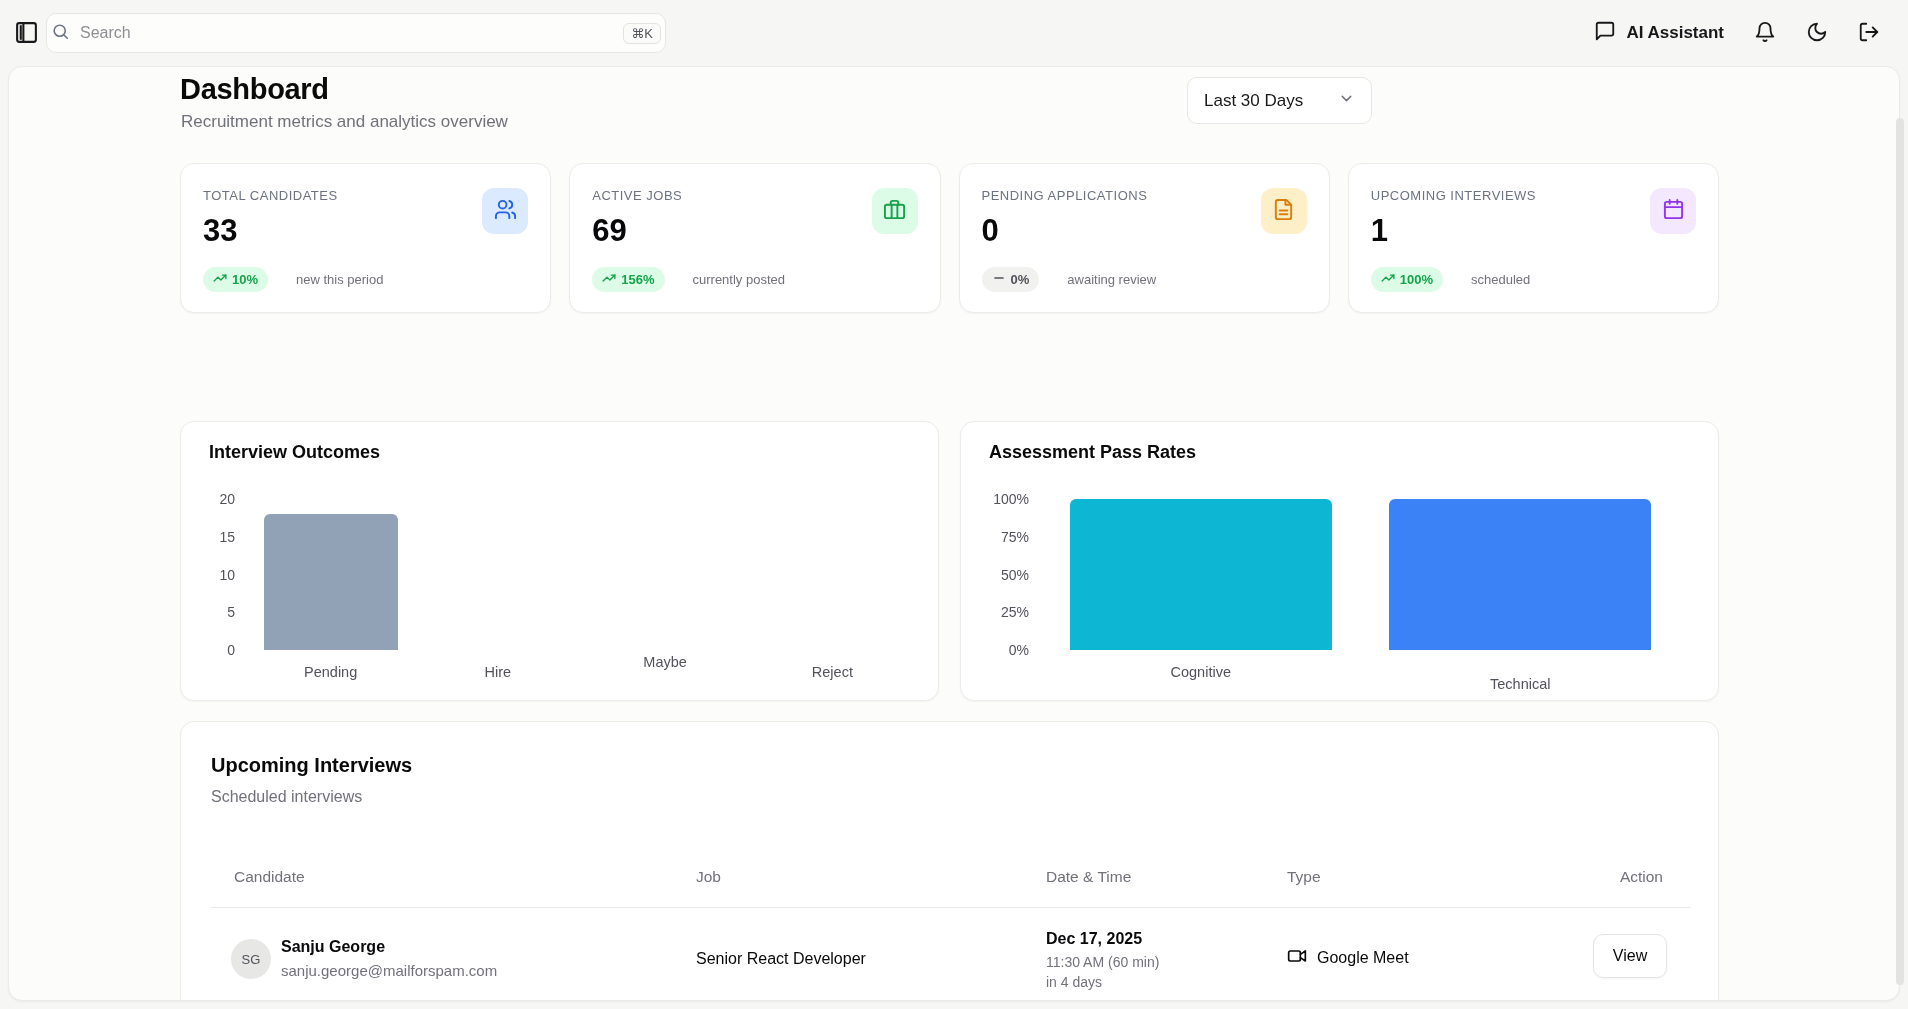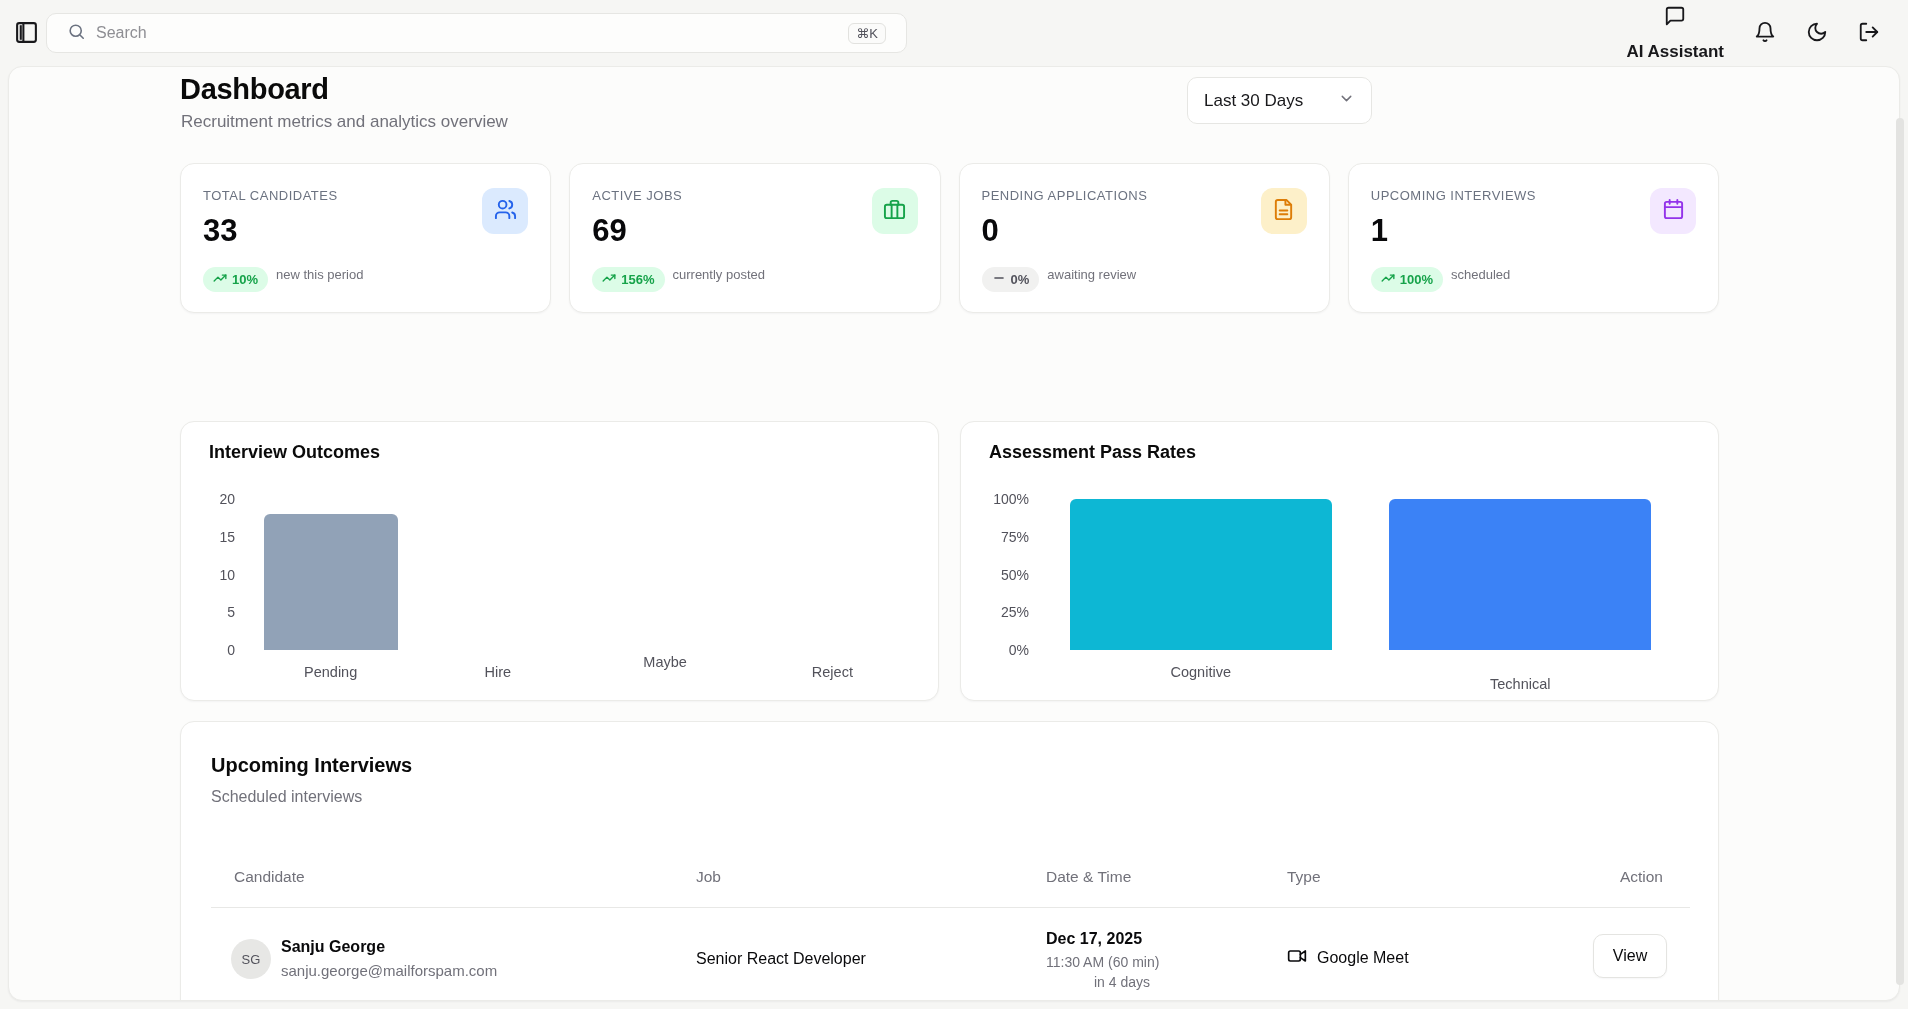--- a/index.html
+++ b/index.html
@@ -3,43 +3,43 @@
 <meta charset="utf-8">
 <style>
   * { margin:0; padding:0; box-sizing:border-box; }
   html,body { width:1908px; height:1009px; overflow:hidden; }
   body { background:#f6f6f4; font-family:"Liberation Sans","DejaVu Sans",sans-serif; color:#18181b; position:relative; }
   .abs { position:absolute; }
 
   
   .topbar { position:absolute; left:0; top:0; width:1908px; height:66px; }
   .icon-btn { display:flex; align-items:center; justify-content:center; background:none; border:none; cursor:pointer; color:#18181b; }
-  .search-wrap { position:absolute; left:46px; top:13px; width:861px; height:40px; background:#fdfdfc; border:1px solid #e6e6e3; border-radius:10px; display:flex; align-items:center; padding:0 20px; }
+  .search-wrap { position:absolute; left:46px; top:13px; width:620px; height:40px; background:#fdfdfc; border:1px solid #e6e6e3; border-radius:10px; display:flex; align-items:center; padding:0 4px; }
   .search-wrap svg { color:#6b7280; flex:0 0 auto; }
   .search-input { flex:1; border:none; outline:none; background:transparent; font-size:16px; margin-left:10px; color:#18181b; font-family:inherit; }
   .search-input::placeholder { color:#8e8e93; }
   .kbd { border:1px solid #e2e2df; background:#fbfbfa; border-radius:6px; font-size:13px; color:#52525b; padding:3px 7px; line-height:1; }
   .top-right { position:absolute; right:28px; top:0; height:66px; display:flex; align-items:center; gap:30px; }
-  .ai-btn { display:flex; align-items:center; gap:10px; font-size:17px; font-weight:600; background:none; border:none; cursor:pointer; color:#18181b; font-family:inherit;flex-direction:column; }
+  .ai-btn { display:flex; align-items:center; gap:10px; font-size:17px; font-weight:600; background:none; border:none; cursor:pointer; color:#18181b; font-family:inherit; }
 
   
   .panel { position:absolute; left:8px; top:66px; width:1892px; height:935px; background:#fcfcfb; border:1px solid #ebebe8; border-radius:14px; overflow:hidden; box-shadow:0 1px 2px rgba(16,24,40,.05); }
 
   .page-title { position:absolute; left:171px; top:6px; font-size:29px; font-weight:700; letter-spacing:-.3px; color:#0a0a0a; }
   .page-subtitle { position:absolute; left:172px; top:45px; font-size:17px; color:#71717a; }
 
   .select-box { position:absolute; left:1178px; top:10px; width:185px; height:47px; background:#fff; border:1px solid #e6e6e3; border-radius:10px; display:flex; align-items:center; justify-content:space-between; padding:0 16px; font-size:17px; cursor:pointer; }
   .date-box { position:absolute; left:1389px; top:10px; width:321px; height:47px; background:#fff; border:1px solid #e6e6e3; border-radius:10px; display:flex; align-items:center; justify-content:center; gap:12px; font-size:17px; cursor:pointer; }
 
   
   .stats-row { position:absolute; left:171px; top:96px; width:1539px; display:flex; gap:18px; }
   .stat-card { flex:1; height:150px; background:#fff; border:1px solid #ebebe8; border-radius:14px; box-shadow:0 1px 2px rgba(16,24,40,.04); position:relative; padding:24px 22px; }
   .stat-label { font-size:13px; font-weight:500; color:#6b7280; letter-spacing:.5px; }
   .stat-value { font-size:31px; font-weight:700; color:#09090b; margin-top:10px; }
-  .stat-footer { position:absolute; left:22px; bottom:20px; display:flex; gap:8px; }
+  .stat-footer { position:absolute; left:22px; bottom:20px; display:flex; align-items:center; gap:28px; }
   .badge { display:inline-flex; align-items:center; gap:5px; border-radius:999px; padding:4px 10px; font-size:13px; font-weight:700; }
   .badge-green { background:#dcfce7; color:#16a34a; }
   .badge-gray { background:#f1f1f0; color:#52525b; }
   .stat-caption { font-size:13px; color:#71717a; }
   .stat-iconbox { position:absolute; right:22px; top:24px; width:46px; height:46px; border-radius:12px; display:flex; align-items:center; justify-content:center; }
 
   
   .tabs { position:absolute; left:171px; top:274px; height:44px; background:#efefed; border-radius:10px; display:inline-flex; align-items:center; padding:4px; }
   .tab { padding:0 18px; height:36px; display:flex; align-items:center; font-size:16.5px; color:#52525b; border-radius:8px; cursor:pointer; background:none; border:none; font-family:inherit; }
   .tab.active { background:#fff; color:#0a0a0a; font-weight:600; box-shadow:0 1px 3px rgba(0,0,0,.1); border:1px solid #ececea; }
@@ -56,21 +56,21 @@
   .table-title { position:absolute; left:30px; top:32px; font-size:20px; font-weight:700; color:#0a0a0a; }
   .table-subtitle { position:absolute; left:30px; top:66px; font-size:16px; color:#71717a; }
   .th { position:absolute; top:146px; font-size:15.5px; color:#71717a; }
   .thead-line { position:absolute; left:30px; top:185px; width:1479px; height:1px; background:#e8e8e6; }
   .avatar { position:absolute; left:50px; top:217px; width:40px; height:40px; border-radius:50%; background:#e7e7e5; color:#52525b; font-size:13px; display:flex; align-items:center; justify-content:center;text-align:center; }
   .cand-name { position:absolute; left:100px; top:216px; font-size:16px; font-weight:600; color:#09090b; }
   .cand-email { position:absolute; left:100px; top:240px; font-size:15px; color:#71717a; }
   .cell-job { position:absolute; left:515px; top:228px; font-size:16px; font-weight:500; color:#09090b; }
   .cell-date { position:absolute; left:865px; top:208px; font-size:16px; font-weight:700; color:#09090b; }
   .cell-time { position:absolute; left:865px; top:232px; font-size:14px; color:#71717a; }
-  .cell-rel { position:absolute; left:865px; top:252px; font-size:14px; color:#71717a;margin-left:48px; }
+  .cell-rel { position:absolute; left:865px; top:252px; font-size:14px; color:#71717a; }
   .cell-type { position:absolute; left:1106px; top:224px; display:flex; align-items:center; gap:10px; font-size:16px; color:#09090b; }
   .view-btn { position:absolute; right:51px; top:212px; width:74px; height:44px; background:#fff; border:1px solid #e4e4e1; border-radius:10px; font-size:16px; font-weight:500; color:#09090b; cursor:pointer; font-family:inherit; box-shadow:0 1px 2px rgba(16,24,40,.04); }
 
   .scroll-thumb { position:absolute; left:1896px; top:118px; width:8px; height:867px; background:#e3e3e1; border-radius:4px; }
 </style>
 </head>
 <body>
 
 <div class="topbar">
   <button class="icon-btn abs" style="left:14px; top:20px;">

